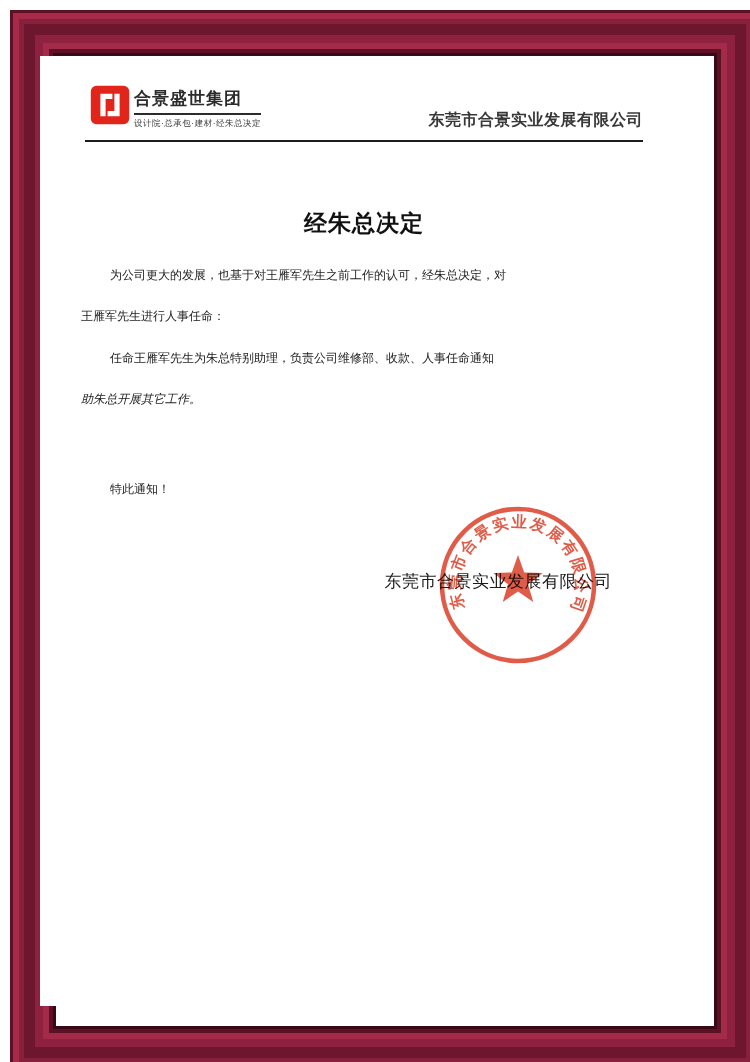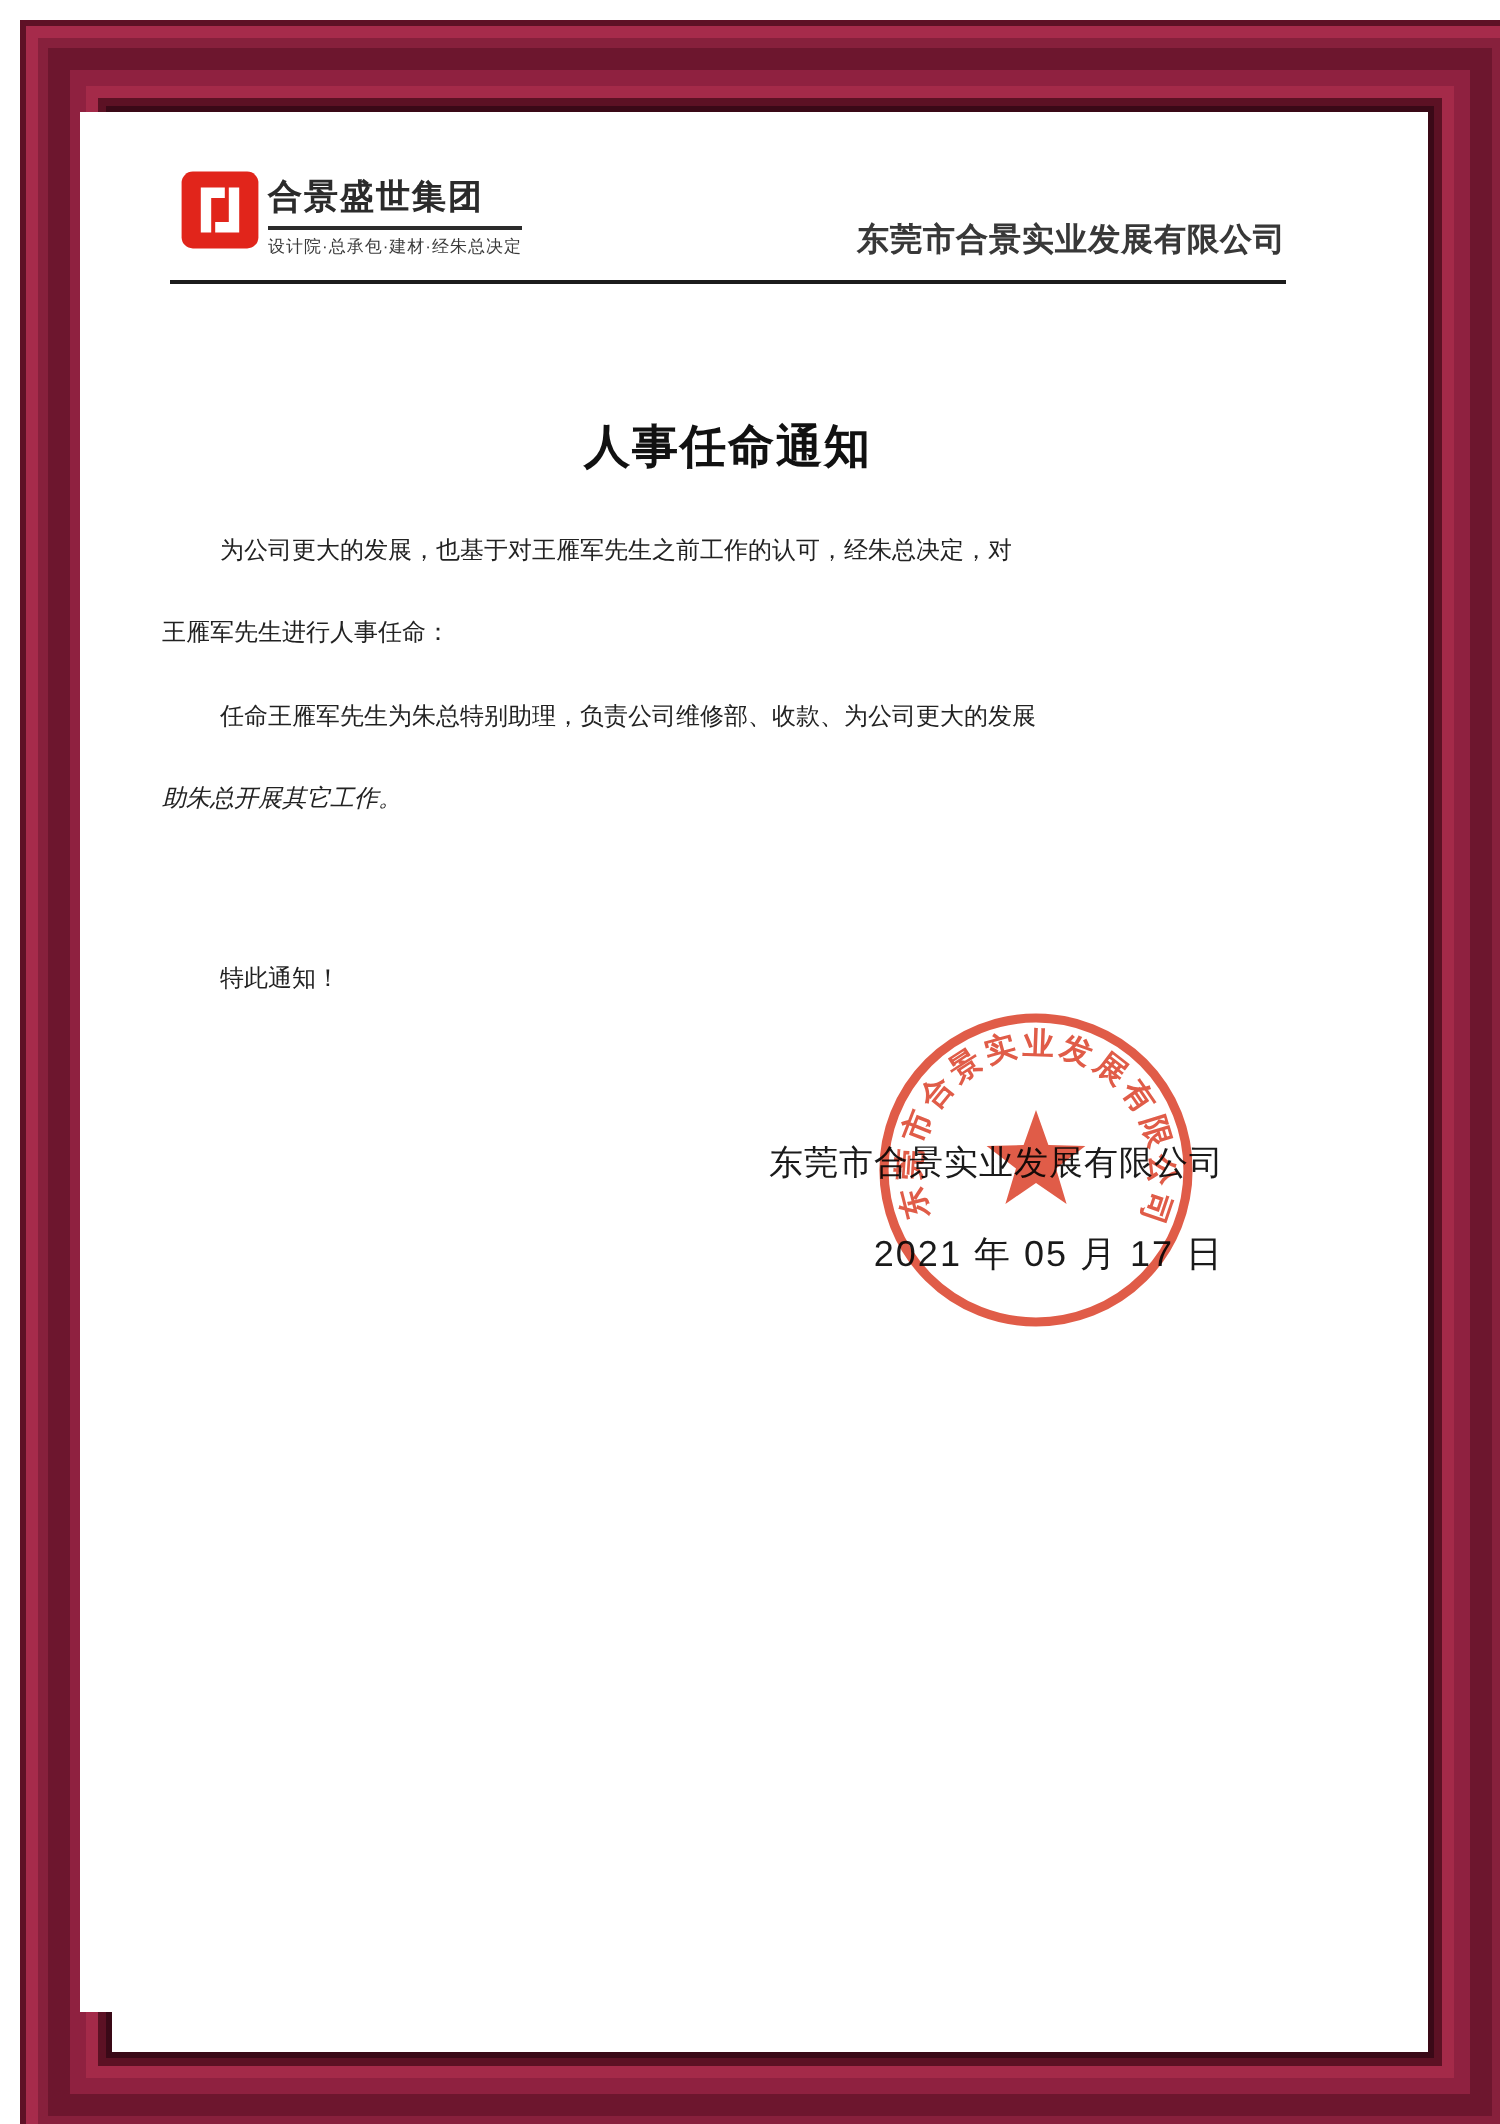--- a/index.html
+++ b/index.html
@@ -97,30 +97,29 @@
       <path d="M74 78 h-30 v-13 h17 v-43 h13 z" fill="#ffffff"></path>
     </svg>
   </div>
   <div class="logo-text">
     <div class="logo-title">合景盛世集团</div>
     <div class="logo-subtitle">设计院·总承包·建材·经朱总决定</div>
   </div>
   <div class="company-name">东莞市合景实业发展有限公司</div>
   <div class="header-rule"></div>
 
-  <div class="doc-title">人事任命通知</div>
+  <div class="doc-title">经朱总决定</div>
 
   <div class="body-line indent l0">为公司更大的发展，也基于对王雁军先生之前工作的认可，经朱总决定，对</div>
   <div class="body-line l1">王雁军先生进行人事任命：</div>
-  <div class="body-line indent l2">任命王雁军先生为朱总特别助理，负责公司维修部、收款、为公司更大的发展</div>
+  <div class="body-line indent l2">任命王雁军先生为朱总特别助理，负责公司维修部、收款、人事任命通知</div>
   <div class="body-line l3">助朱总开展其它工作。</div>
   <div class="body-line indent l5">特此通知！</div>
 
   <div class="signature">东莞市合景实业发展有限公司</div>
-  <div class="date">2021 年 05 月 17 日</div>
 
   <div class="seal">
     <svg width="170" height="170" viewBox="0 0 170 170" aria-hidden="true">
       <circle cx="85" cy="85" r="76" fill="none" stroke="#dc452e" stroke-width="4.6"></circle>
       <path id="sealArc" d="M 32.4 109.5 A 58 58 0 1 1 137.6 109.5" fill="none"></path>
       <text font-size="15.5" fill="#dc452e" letter-spacing="2.4" font-family="Liberation Sans, DejaVu Sans, sans-serif" font-weight="bold">
         <textPath href="#sealArc" startOffset="2">东莞市合景实业发展有限公司</textPath>
       </text>
       <polygon fill="#dc452e" transform="translate(85,81)" points="0,-26 6.2,-8.5 24.7,-8.0 10.0,3.2 15.3,21.0 0,10.5 -15.3,21.0 -10.0,3.2 -24.7,-8.0 -6.2,-8.5"></polygon>
     </svg>

